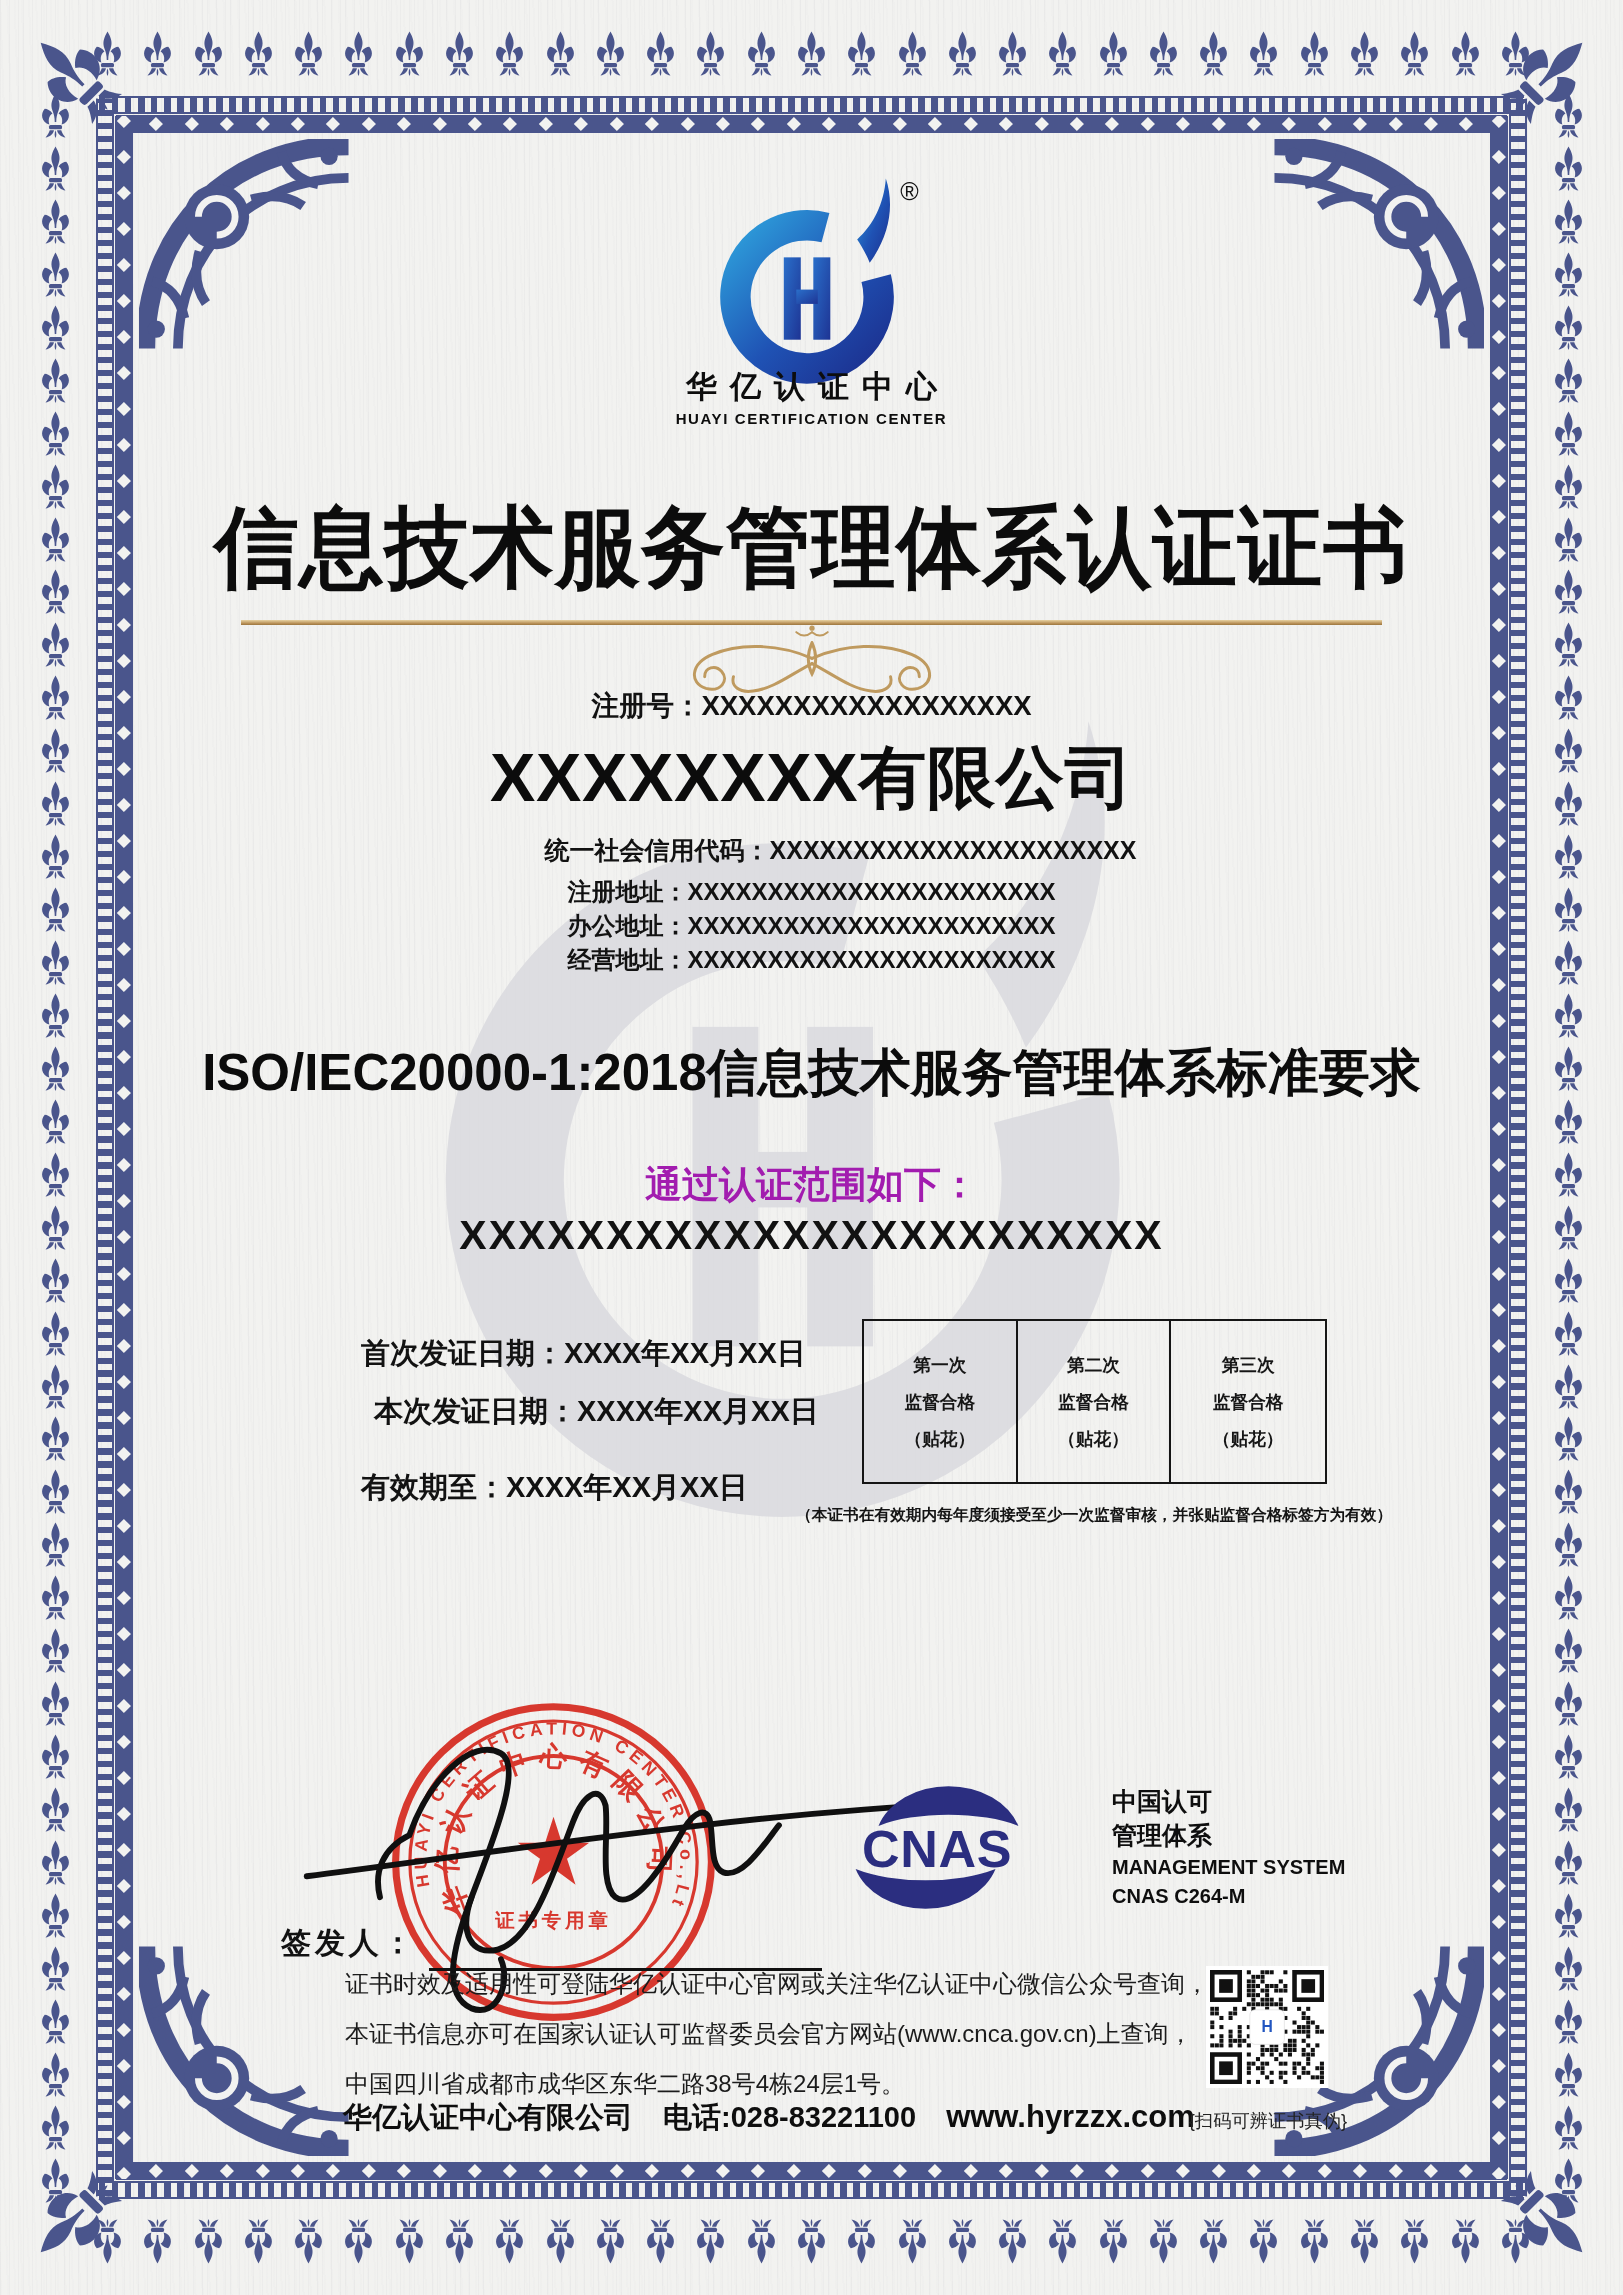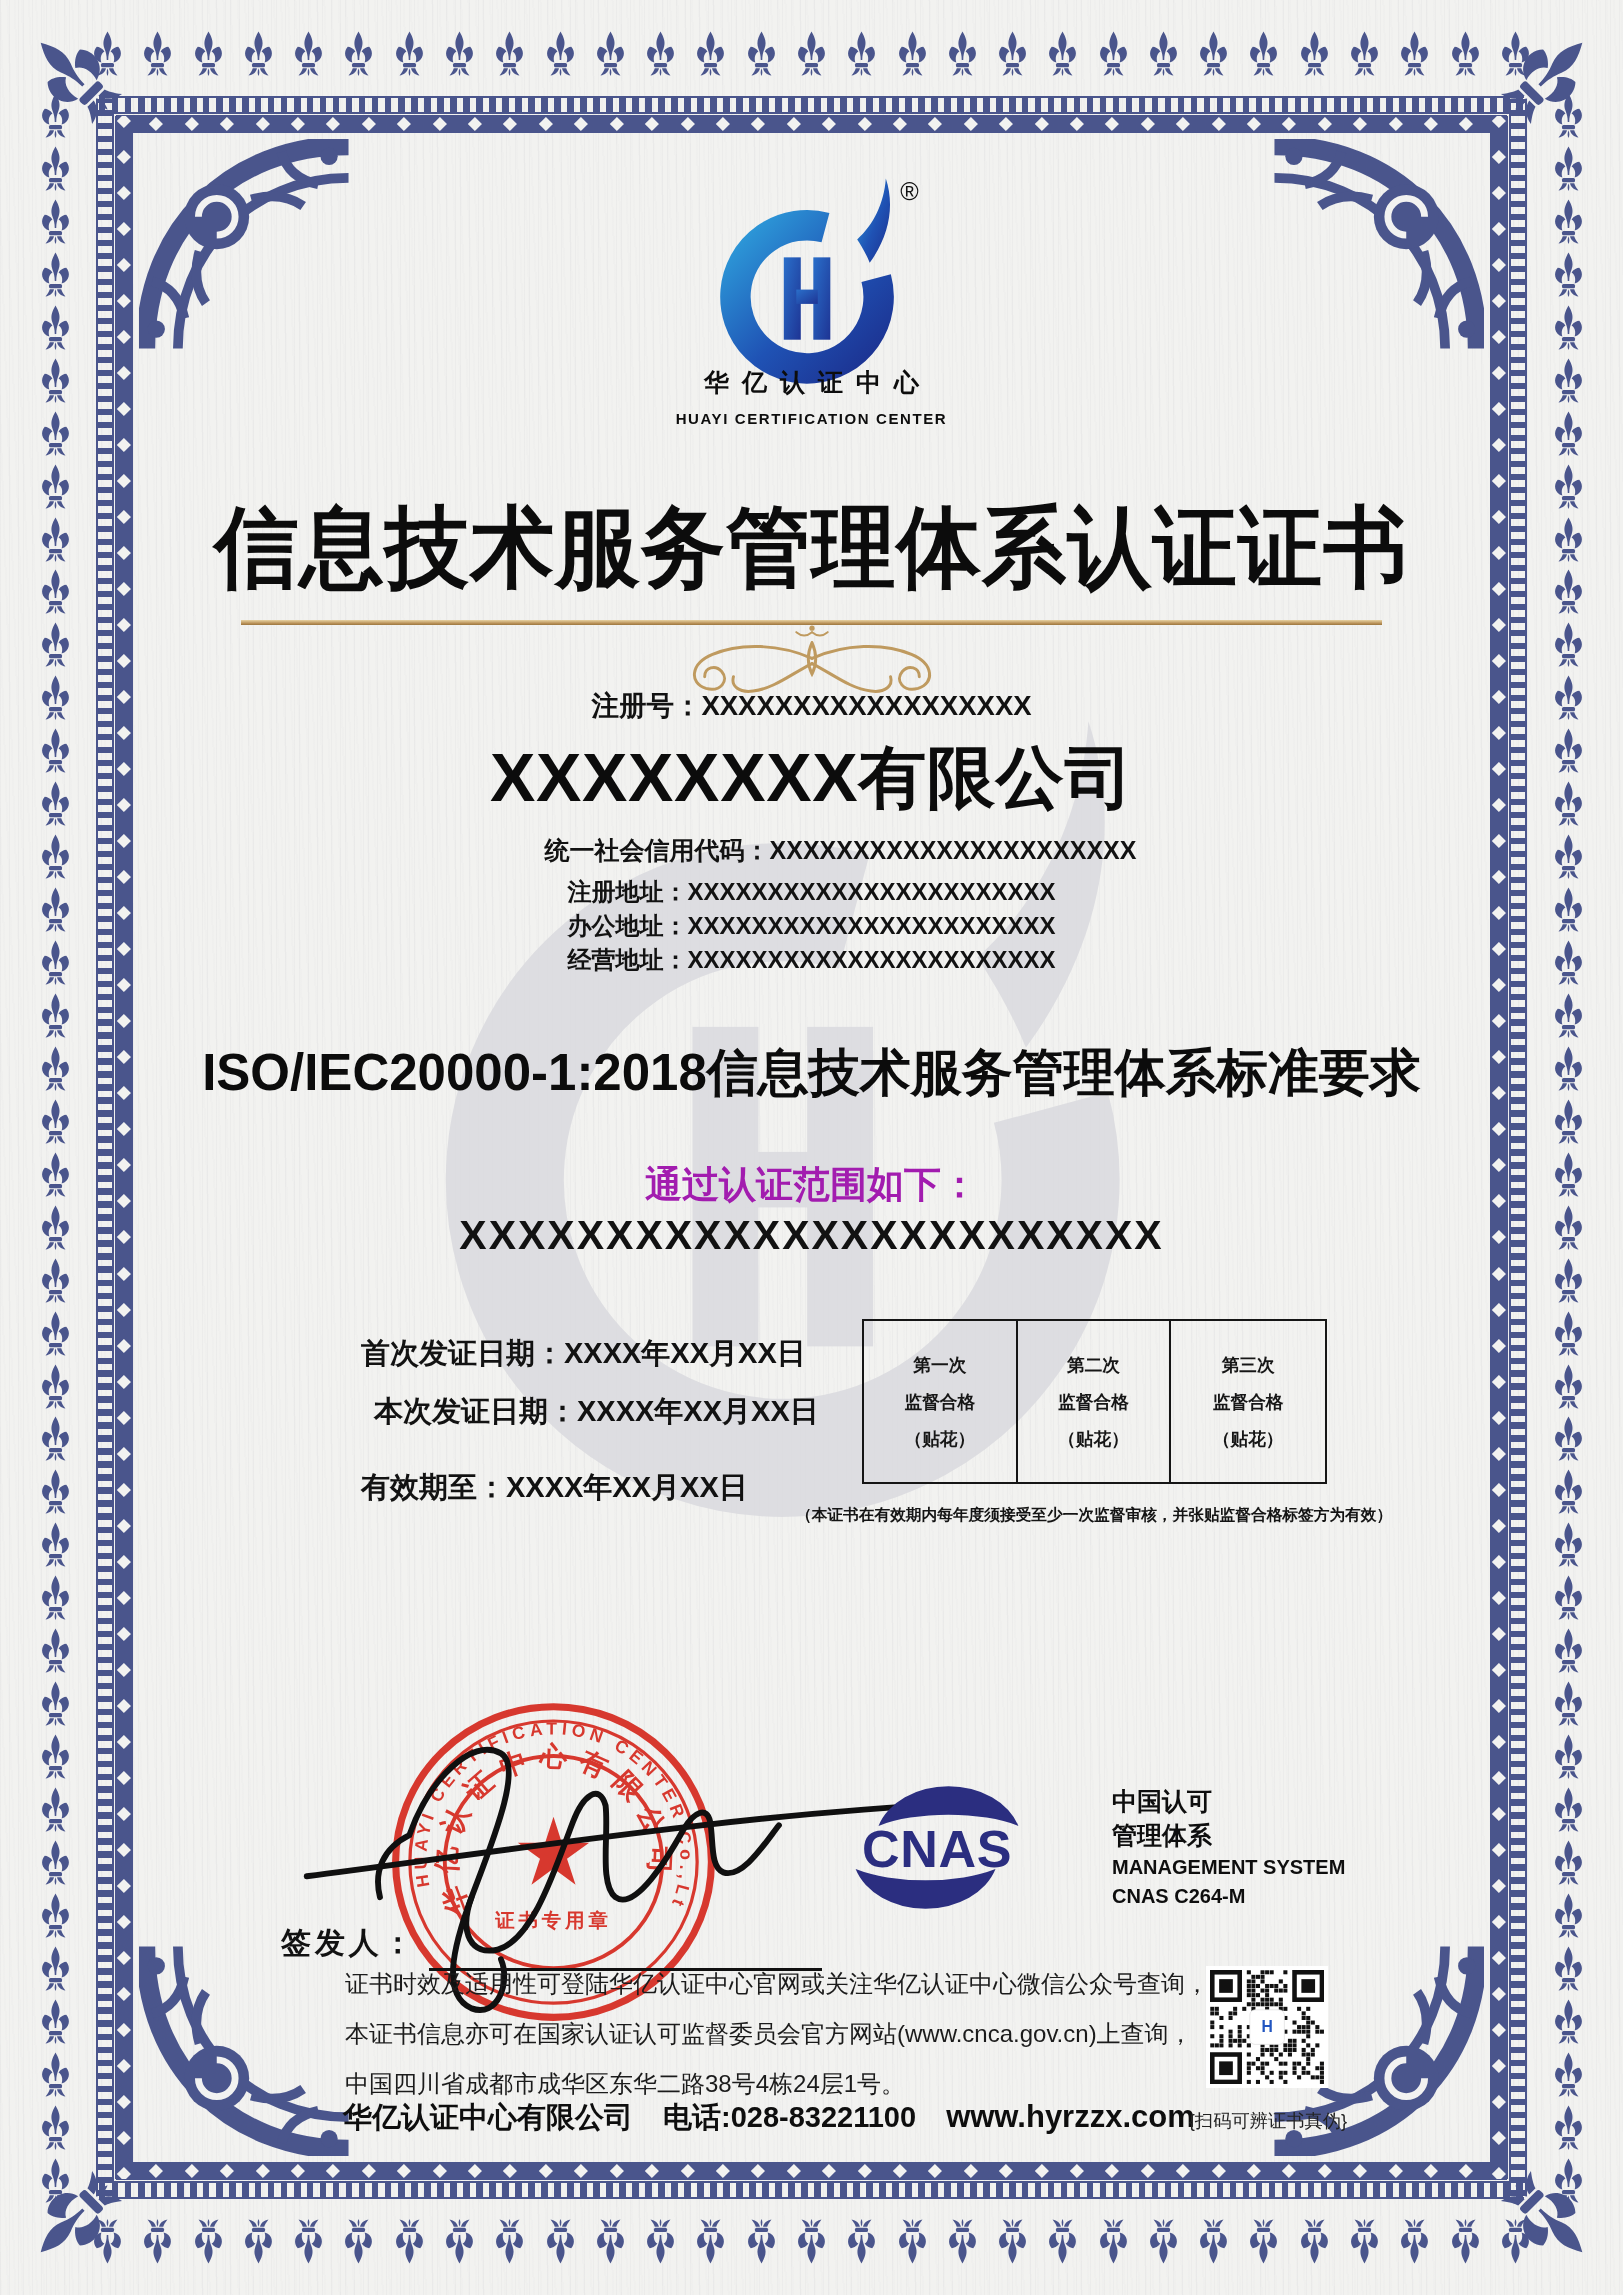--- a/index.html
+++ b/index.html
@@ -40,21 +40,21 @@
   .dband.v.left{left:115px;} .dband.v.right{right:115px;}
   .dm{width:9.8px;height:9.8px;background:#f2f2f0;transform:rotate(45deg);flex:none;}
   .corner{position:absolute;width:216px;height:216px;color:#4a558c;}
   .corner svg{width:100%;height:100%;}
   .c-tl{left:139px;top:139px;} .c-tr{right:139px;top:139px;transform:scaleX(-1);}
   .c-bl{left:139px;bottom:139px;transform:scaleY(-1);} .c-br{right:139px;bottom:139px;transform:scale(-1,-1);}
   
   .wm{left:366px;top:703px;width:903px;height:870px;opacity:.8;}
   
   .logo{left:698px;top:175px;width:236px;height:222px;}
-  .brand-cn{top:366px;font-size:25px;font-weight:bold;letter-spacing:13px;text-indent:13px;color:#0d0d0d;}
+  .brand-cn{top:366px;font-size:31px;font-weight:bold;letter-spacing:13px;text-indent:13px;color:#0d0d0d;}
   .brand-en{top:403px;font-size:15px;font-weight:bold;letter-spacing:1.6px;color:#0d0d0d;margin-top:7px;}
   .title{top:491px;font-size:84px;font-weight:bold;letter-spacing:1.3px;color:#0c0c0c;transform:scaleY(1.06);}
   .gold-line{left:241px;right:241px;top:620px;height:4.6px;
         background:linear-gradient(180deg,#e8d2a2,#b68e55 70%,#9a763f);}
   .flourish{left:50%;top:623px;transform:translateX(-50%);width:432px;height:89px;color:#bf9a5f;}
   
   .reg-line{top:688px;font-size:27.5px;font-weight:bold;}
   .company{top:733px;font-size:68px;font-weight:bold;letter-spacing:0.7px;color:#0c0c0c;}
   .credit{top:834px;font-size:25px;font-weight:bold;margin-left:29px;}
   .addr1{top:876px;} .addr2{top:910px;} .addr3{top:944px;}

